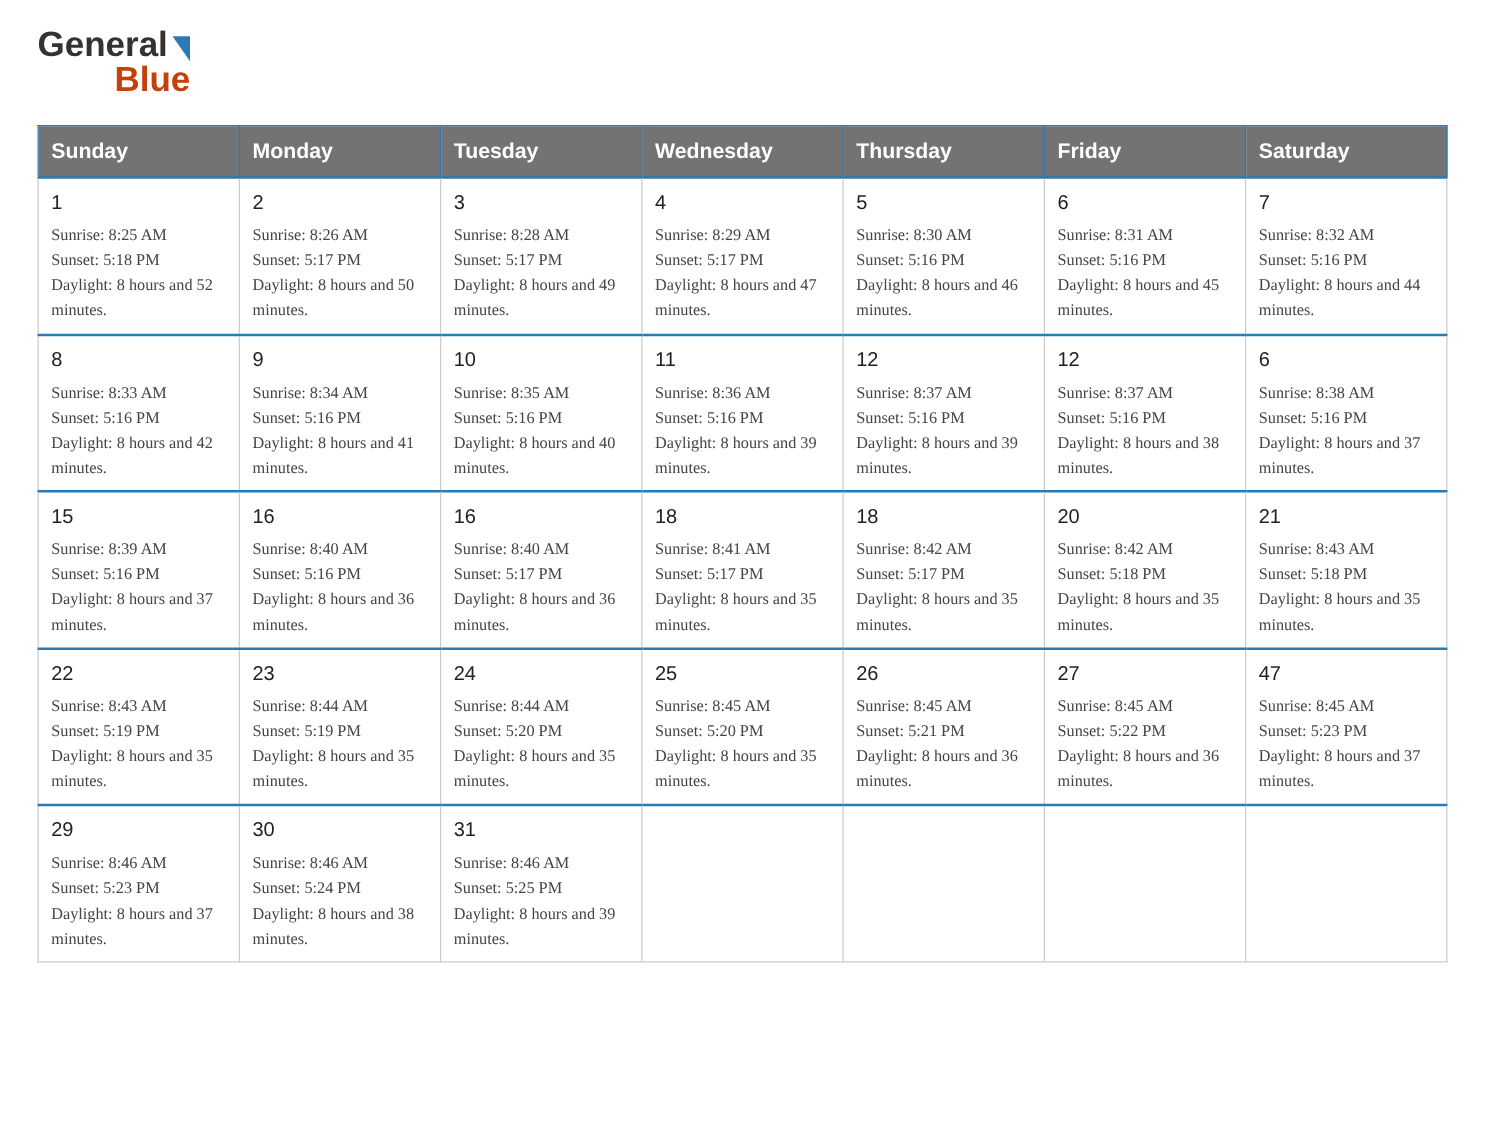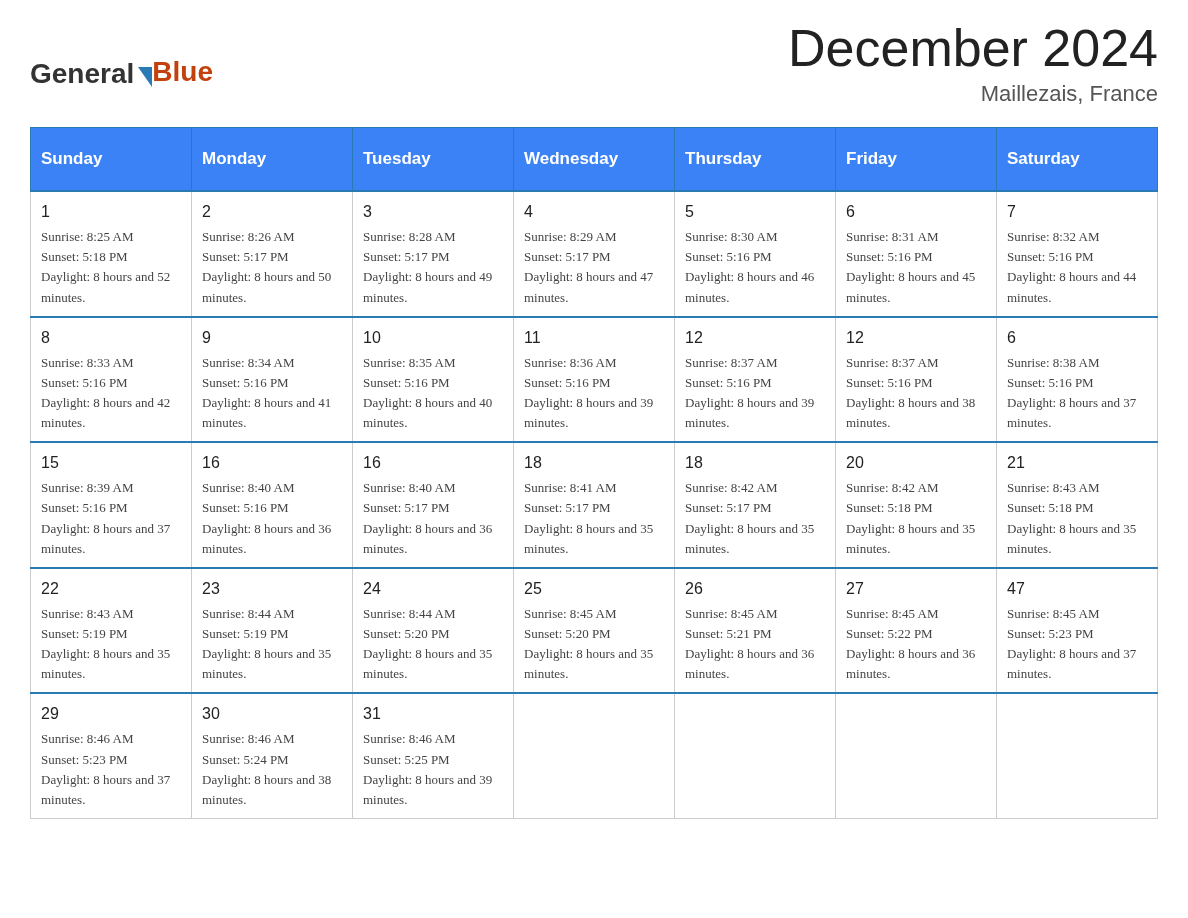--- a/index.html
+++ b/index.html
@@ -12,23 +12,22 @@
       min-height: 918px;
     }
     .header {
       display: flex;
       justify-content: space-between;
       align-items: flex-start;
       margin-bottom: 20px;
     }
     .logo {
       display: flex;
-      flex-direction: row;
-      align-items: center;
-      margin-top: 38px;
+      flex-direction: column;
+      align-items: flex-end;
     }
     .logo-top {
       display: flex;
       align-items: center;
       gap: 2px;
     }
     .logo-general {
       font-size: 28px;
       font-weight: bold;
       color: #333;
@@ -61,25 +60,25 @@
     .location {
       font-size: 22px;
       color: #555;
       margin-top: 4px;
     }
     .calendar {
       width: 100%;
       border-collapse: collapse;
     }
     .calendar thead tr th {
-      background-color: #3b82f6;
+      background-color: #737373;
       color: #fff;
       font-size: 17px;
       font-weight: bold;
-      padding: 21px 10px;
+      padding: 10px 10px;
       border: 1px solid #2a7ab5;
       text-align: left;
     }
     .calendar tbody tr td {
       border: 1px solid #ccc;
       vertical-align: top;
       padding: 8px 10px;
       width: 14.28%;
       min-height: 100px;
       font-size: 13.5px;
@@ -112,24 +111,20 @@
 </head>
 <body>
 
 <div class="header">
   <div class="logo">
     <div class="logo-top">
       <span class="logo-general">General</span>
       <div class="logo-arrow"></div>
     </div>
     <span class="logo-blue">Blue</span>
-  </div>
-  <div class="title-section">
-    <div class="month-title">December 2024</div>
-    <div class="location">Maillezais, France</div>
   </div>
 </div>
 
 <table class="calendar">
   <thead>
     <tr>
       <th>Sunday</th>
       <th>Monday</th>
       <th>Tuesday</th>
       <th>Wednesday</th>

